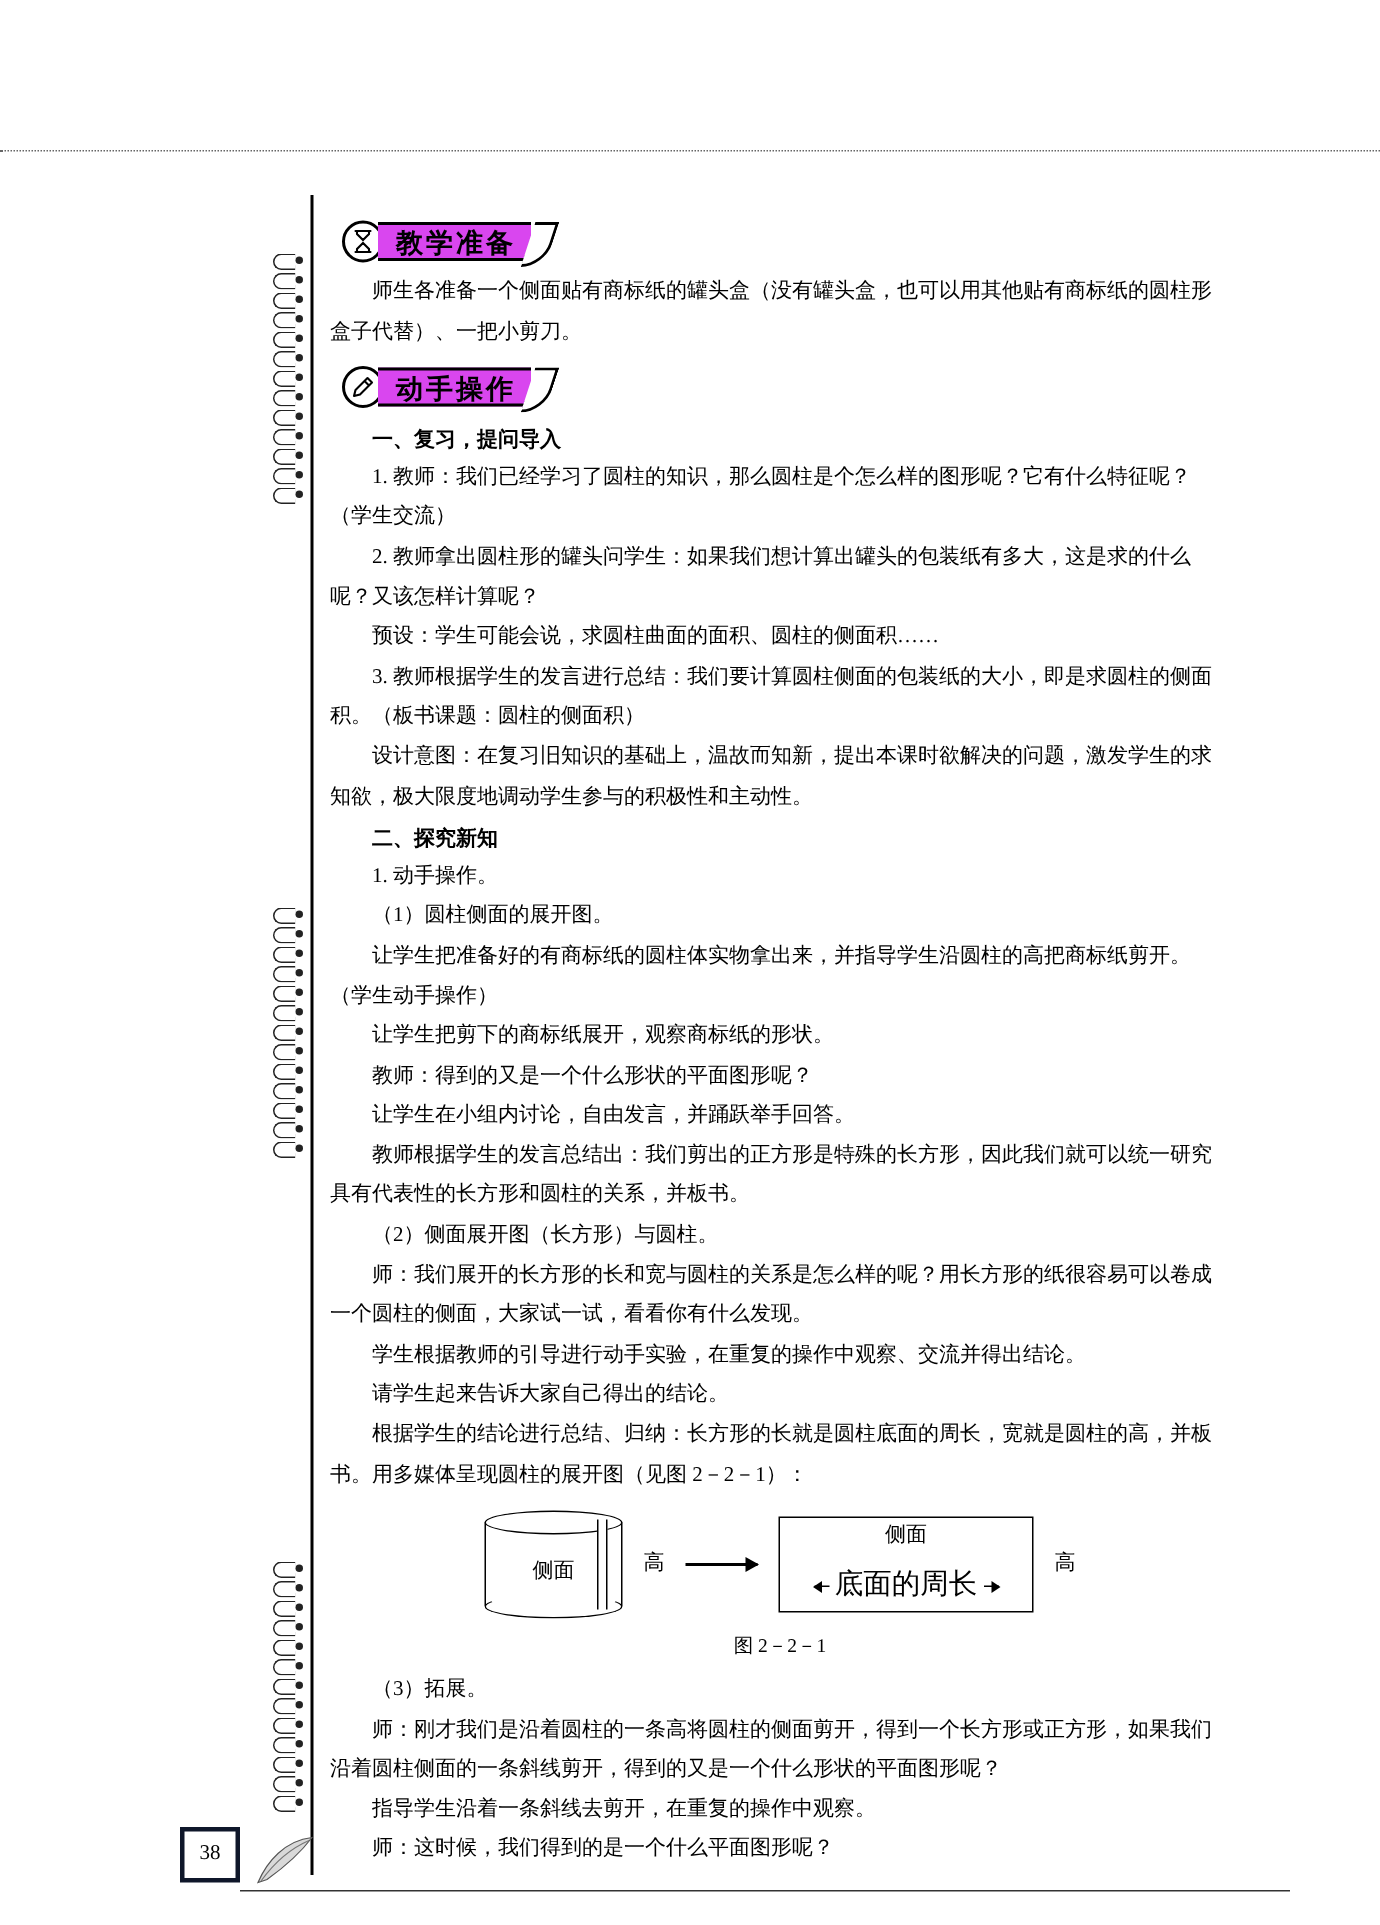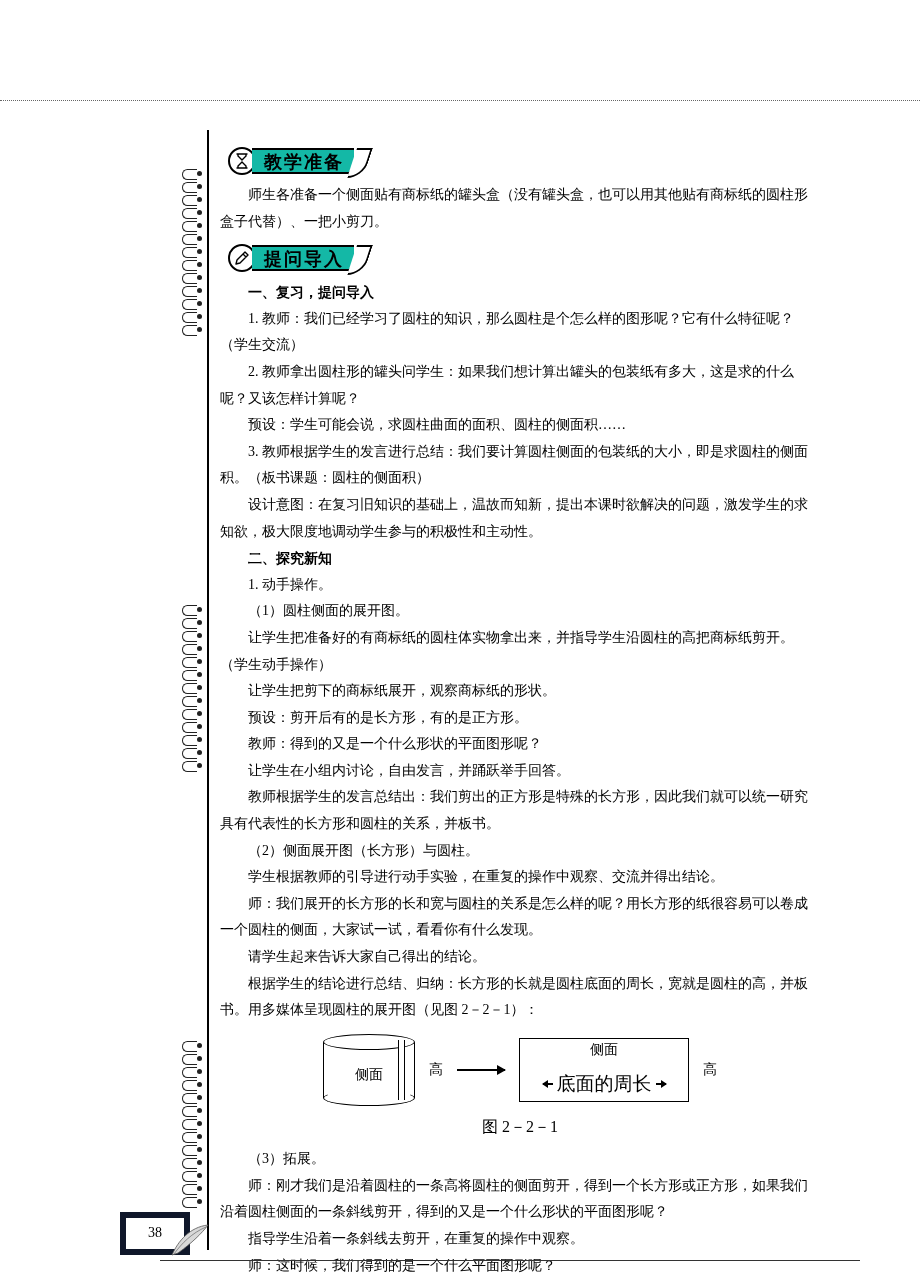--- a/index.html
+++ b/index.html
@@ -95,21 +95,21 @@
   .sh-tab-text {
     font-family: "SimHei", "Heiti SC", sans-serif;
     font-weight: bold;
     font-size: 18px;
     letter-spacing: 2px;
     padding: 0 10px 0 12px;
     border-top: 2px solid #000;
     border-bottom: 2px solid #000;
     height: 26px;
     line-height: 24px;
-    background: #14b8a6;
+    background: #d946ef;
     position: relative;
   }
   .sh-tab-text::after {
     content: "";
     position: absolute;
     right: -14px;
     top: -2px;
     width: 14px;
     height: 26px;
     border-top: 2px solid #000;
@@ -226,33 +226,33 @@
   .mini-arrow-l::before {
     content:""; position:absolute; left:-1px; top:-3px;
     border-right:6px solid #000; border-top:4px solid transparent; border-bottom:4px solid transparent;
   }
   .mini-arrow-r::after {
     content:""; position:absolute; right:-1px; top:-3px;
     border-left:6px solid #000; border-top:4px solid transparent; border-bottom:4px solid transparent;
   }
   .fig-caption {
     text-align: center;
-    font-size: 16px;
+    font-size: 13px;
     margin-top: 6px;
   }
   .page-foot {
     position: absolute;
     left: 120px;
     bottom: 28px;
     display: flex;
     align-items: center;
   }
   .pnum-box {
-    border: 6px solid #0f172a;
-    padding: 2px 22px;
+    border: 3px solid #0f172a;
+    padding: 2px 10px;
     font-size: 14px;
     background: #fff;
   }
   .quill {
     position: absolute;
     left: 168px;
     bottom: 24px;
     width: 42px;
     height: 38px;
   }
@@ -331,43 +331,42 @@
   </div>
   <p class="para">师生各准备一个侧面贴有商标纸的罐头盒（没有罐头盒，也可以用其他贴有商标纸的圆柱形盒子代替）、一把小剪刀。</p>
 
   <div class="section-header">
     <div class="sh-icon">
       <svg viewBox="0 0 16 16">
           <path d="M2 14l1-4 8-8 3 3-8 8-4 1zM9 4l3 3" fill="none" stroke="#000" stroke-width="1.4" stroke-linejoin="round"></path>
         </svg>
     </div>
     <div class="sh-tab">
-        <div class="sh-tab-text">提问导入</div>
+        <div class="sh-tab-text">动手操作</div>
       </div>
   </div>
 
   <p class="para bold">一、复习，提问导入</p>
   <p class="para">1. 教师：我们已经学习了圆柱的知识，那么圆柱是个怎么样的图形呢？它有什么特征呢？（学生交流）</p>
   <p class="para">2. 教师拿出圆柱形的罐头问学生：如果我们想计算出罐头的包装纸有多大，这是求的什么呢？又该怎样计算呢？</p>
   <p class="para">预设：学生可能会说，求圆柱曲面的面积、圆柱的侧面积……</p>
   <p class="para">3. 教师根据学生的发言进行总结：我们要计算圆柱侧面的包装纸的大小，即是求圆柱的侧面积。（板书课题：圆柱的侧面积）</p>
   <p class="para kai">设计意图：在复习旧知识的基础上，温故而知新，提出本课时欲解决的问题，激发学生的求知欲，极大限度地调动学生参与的积极性和主动性。</p>
 
   <p class="para bold">二、探究新知</p>
   <p class="para">1. 动手操作。</p>
   <p class="para">（1）圆柱侧面的展开图。</p>
   <p class="para">让学生把准备好的有商标纸的圆柱体实物拿出来，并指导学生沿圆柱的高把商标纸剪开。（学生动手操作）</p>
   <p class="para">让学生把剪下的商标纸展开，观察商标纸的形状。</p>
-  <p class="para">预设：剪开后有的是长方形，有的是正方形。</p>
   <p class="para">教师：得到的又是一个什么形状的平面图形呢？</p>
   <p class="para">让学生在小组内讨论，自由发言，并踊跃举手回答。</p>
   <p class="para">教师根据学生的发言总结出：我们剪出的正方形是特殊的长方形，因此我们就可以统一研究具有代表性的长方形和圆柱的关系，并板书。</p>
   <p class="para">（2）侧面展开图（长方形）与圆柱。</p>
+  <p class="para">师：我们展开的长方形的长和宽与圆柱的关系是怎么样的呢？用长方形的纸很容易可以卷成一个圆柱的侧面，大家试一试，看看你有什么发现。</p>
   <p class="para">学生根据教师的引导进行动手实验，在重复的操作中观察、交流并得出结论。</p>
-  <p class="para">师：我们展开的长方形的长和宽与圆柱的关系是怎么样的呢？用长方形的纸很容易可以卷成一个圆柱的侧面，大家试一试，看看你有什么发现。</p>
   <p class="para">请学生起来告诉大家自己得出的结论。</p>
   <p class="para">根据学生的结论进行总结、归纳：长方形的长就是圆柱底面的周长，宽就是圆柱的高，并板书。用多媒体呈现圆柱的展开图（见图 2－2－1）：</p>
 
   <div class="figure">
     <div class="fig-row">
       <div class="cylinder">
         <div class="front"></div>
         <div class="bot"></div>
         <div class="top"></div>
         <div class="slit"></div>

